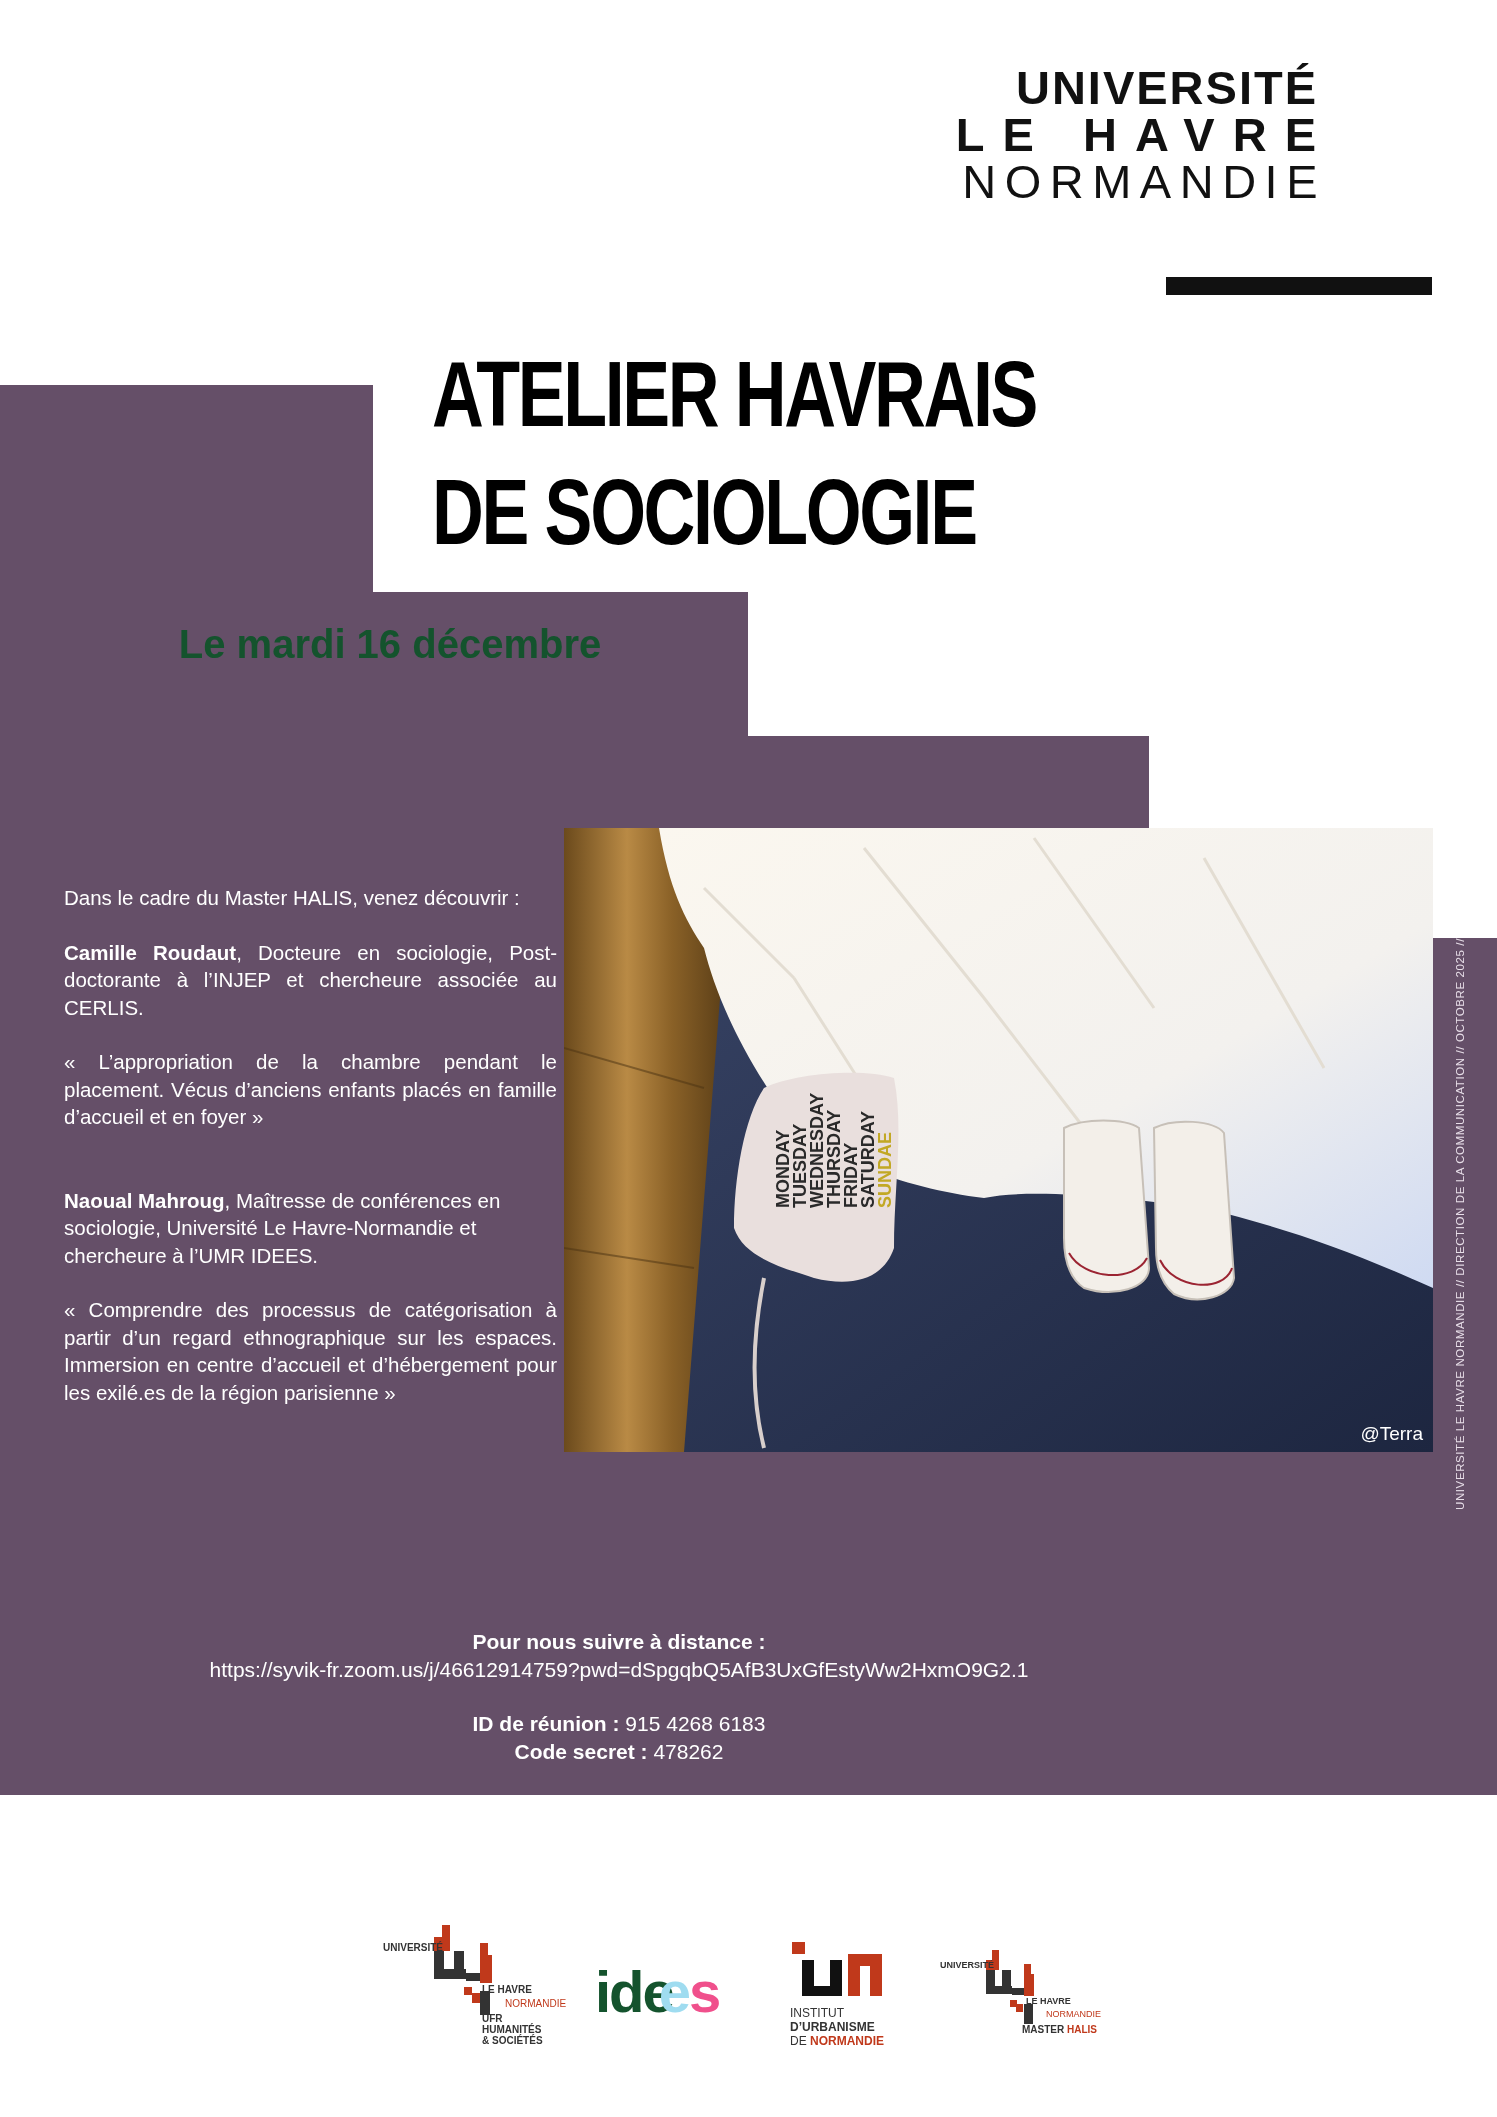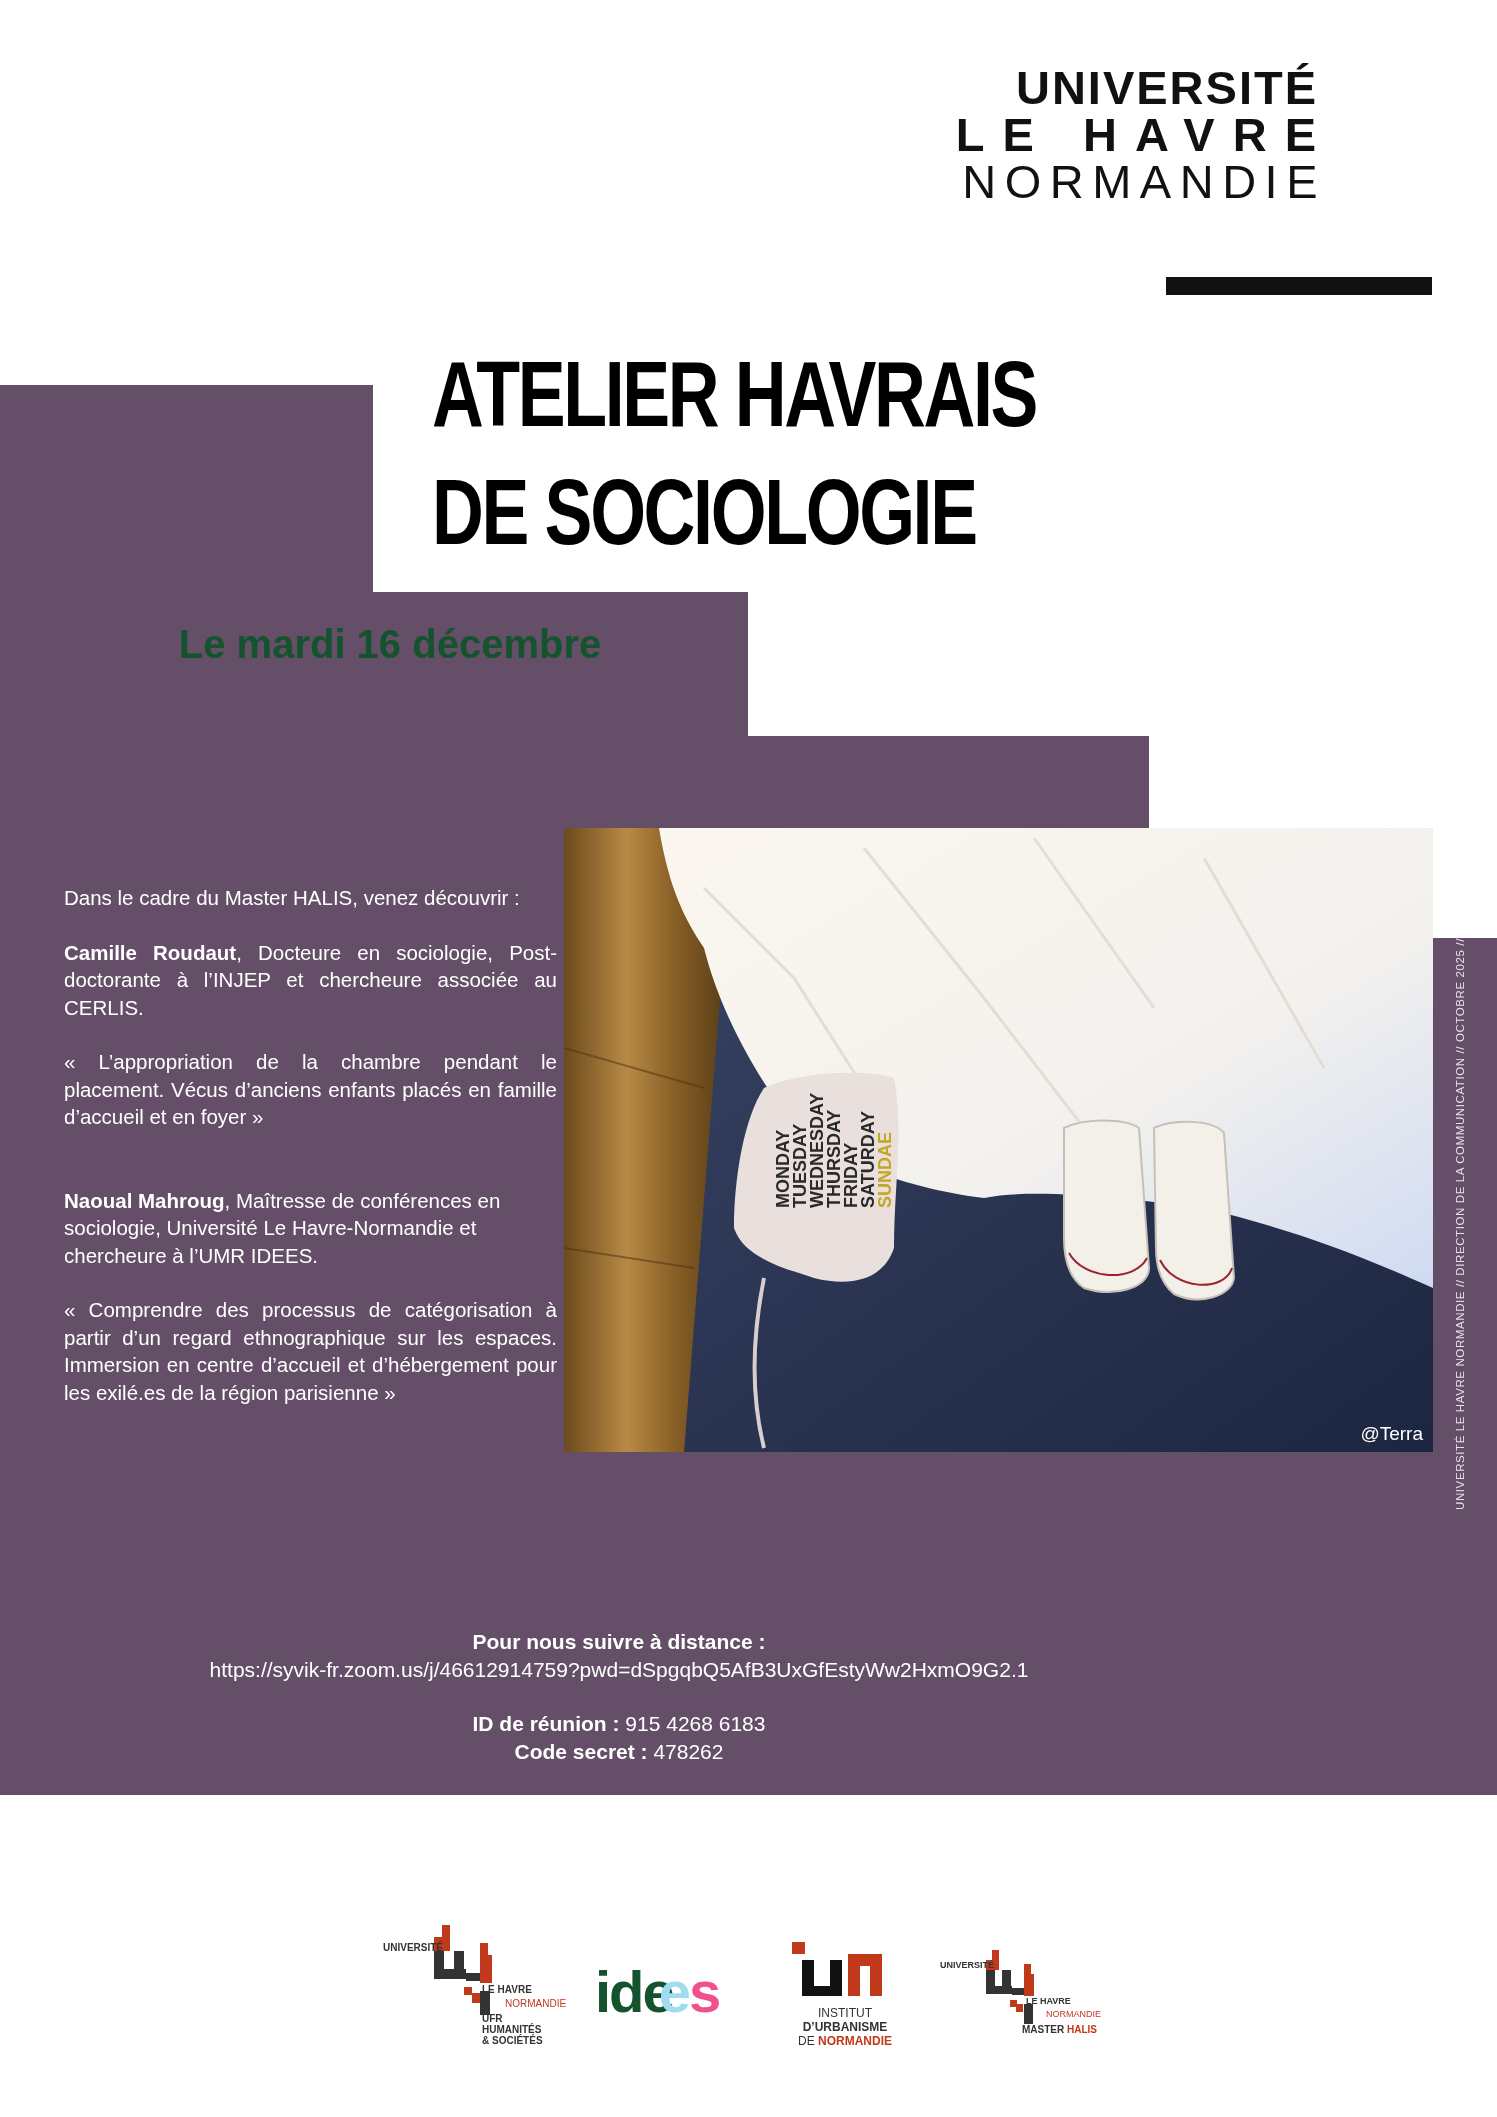--- a/index.html
+++ b/index.html
@@ -165,21 +165,21 @@
 <div class="abs plogo" style="left:790px;top:1940px;width:110px;height:110px;">
   <svg width="110" height="60" viewBox="0 0 110 60">
     <rect x="2" y="2" width="13" height="12" fill="#c0391b"></rect>
     <rect x="12" y="20" width="12" height="36" fill="#111"></rect>
     <rect x="12" y="46" width="40" height="10" fill="#111"></rect>
     <rect x="40" y="20" width="12" height="36" fill="#111"></rect>
     <rect x="58" y="20" width="12" height="36" fill="#c0391b"></rect>
     <rect x="58" y="14" width="34" height="12" fill="#c0391b"></rect>
     <rect x="80" y="20" width="12" height="36" fill="#c0391b"></rect>
   </svg>
-  <div style="font-size:12px;color:#333;line-height:14px;margin-top:2px;text-align:center;">
+  <div style="font-size:12px;color:#333;line-height:14px;margin-top:2px;">
     <div>INSTITUT</div>
     <div style="font-weight:bold;">D’URBANISME</div>
     <div><span>DE </span><b style="color:#c0391b;">NORMANDIE</b></div>
   </div>
 </div>
 
 <div class="abs plogo" style="left:940px;top:1950px;width:180px;height:100px;">
   <svg width="180" height="100" viewBox="0 0 180 100">
     <rect x="52" y="0" width="7" height="12" fill="#c0391b"></rect>
     <rect x="46" y="10" width="13" height="10" fill="#c0391b"></rect>

